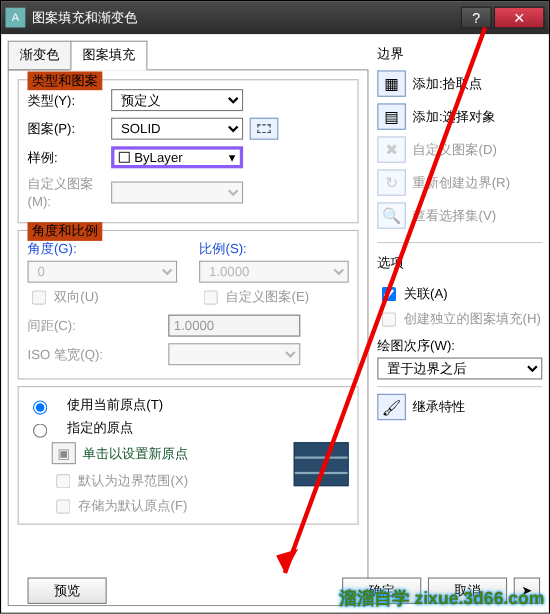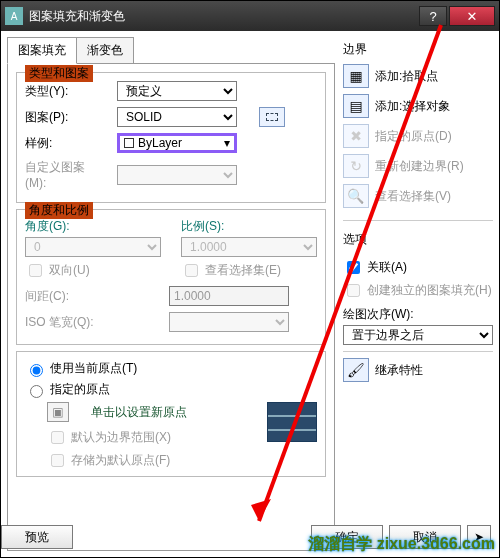--- a/index.html
+++ b/index.html
@@ -13,52 +13,52 @@
 .winbtn.close { background: linear-gradient(#d45,#a23); width: 46px; }
 .content { display: flex; padding: 6px; gap: 8px; height: calc(100% - 30px); }
 .leftcol { flex: 1; display: flex; flex-direction: column; }
 .rightcol { width: 150px; display: flex; flex-direction: column; }
 .tabs { display: flex; }
 .tab { padding: 4px 10px; border: 1px solid #999; background: #f4f4f4; margin-right: -1px; cursor: pointer; }
 .tab.active { background: #fff; border-bottom: 1px solid #fff; position: relative; z-index: 2; }
 .tabbody { border: 1px solid #999; margin-top: -1px; padding: 8px; flex: 1; overflow: hidden; }
 .group { border: 1px solid #bbb; margin-bottom: 6px; padding: 8px 8px 6px; position: relative; }
 .group-title { position: absolute; top: -8px; left: 8px; background: #c2410c; padding: 0 4px; }
-.row { display: flex; align-items: center; margin-bottom: 6px; gap: 22px; }
+.row { display: flex; align-items: center; margin-bottom: 6px; gap: 6px; }
 .row label { width: 70px; }
 .row label.disabled { color: #999; }
 select, input[type=text] { border: 1px solid #7a7a7a; height: 20px; padding: 0 4px; background: #fff; }
 select:disabled, input:disabled { background: #f4f4f4; color: #999; }
 .combo { width: 120px; }
 .swatch-btn { width: 26px; height: 20px; border: 1px solid #7a96c2; background: #eaf2ff; display: flex; align-items: center; justify-content: center; cursor: pointer; }
 .swatch-btn .dots { width: 12px; height: 8px; border: 1px dashed #345; }
 .swatch-sample { width: 120px; height: 20px; border: 3px solid #8b5cf6; display: flex; align-items: center; padding: 4px 4px; gap: 4px; }
 .swatch-sq { width: 10px; height: 10px; border: 1px solid #333; background: #fff; }
 .halfcol { display: flex; gap: 20px; }
 .half { flex: 1; }
 .half label { display: block; margin-bottom: 2px; }
-.half label.dim { color: #0f766e; }
+.half label.dim { color: #1d4ed8; }
 .chk { display: flex; align-items: center; gap: 4px; margin-top: 4px; }
 .chk.dim { color: #999; }
 .origin-icon { width: 50px; height: 40px; background: #2a4a6a; border: 1px solid #1a3a5a; display: inline-block; position: relative; }
 .origin-icon::before, .origin-icon::after { content: ""; position: absolute; background: #8ab; }
 .origin-icon::before { left: 0; right: 0; top: 12px; height: 2px; }
 .origin-icon::after { left: 0; right: 0; top: 26px; height: 2px; }
 .origin-btn { width: 22px; height: 20px; border: 1px solid #999; background: #f4f4f4; display: flex; align-items: center; justify-content: center; color: #888; }
 .right-section-title { font-weight: normal; margin: 4px 0 6px; }
 .right-btn { display: flex; align-items: center; gap: 6px; margin-bottom: 6px; cursor: pointer; }
 .right-btn .ico { width: 26px; height: 24px; border: 1px solid #7a96c2; background: #eaf2ff; display: flex; align-items: center; justify-content: center; font-size: 14px; }
 .right-btn.dim { color: #999; }
 .right-btn.dim .ico { opacity: .5; }
 hr.sep { border: none; border-top: 1px solid #ccc; margin: 6px 0; }
-.footer { position: absolute; bottom: 8px; left: 0; right: 8px; display: flex; justify-content: space-between; }
+.footer { position: absolute; bottom: 8px; left: 24px; right: 8px; display: flex; justify-content: space-between; }
 .btn { min-width: 72px; height: 24px; border: 1px solid #7a7a7a; background: linear-gradient(#fdfdfd,#e4e4e4); cursor: pointer; }
 .footer-right { display: flex; gap: 6px; align-items: center; }
 .expand-btn { width: 24px; height: 24px; border: 1px solid #7a7a7a; background: linear-gradient(#fdfdfd,#e4e4e4); display: flex; align-items: center; justify-content: center; cursor: pointer; }
-.radio-row { display: flex; align-items: center; gap: 4px; margin-bottom: 4px; }
+.radio-row { display: flex; align-items: center; gap: 15px; margin-bottom: 4px; }
 .watermark { position: absolute; right: 4px; bottom: 2px; font-size: 16px; color: #4d7c0f; text-shadow: 0 0 4px #0af, 0 0 2px #06c; font-weight: bold; pointer-events: none; }
 .arrow-overlay { position: absolute; left: 0; top: 0; width: 500px; height: 558px; pointer-events: none; }
 .sub-indent { margin-left: 22px; }
 </style>
 </head>
 <body>
 
 <div class="window">
 
   <div class="titlebar">
@@ -66,22 +66,22 @@
     <div class="titlebar-title">图案填充和渐变色</div>
     <div class="winbtns">
       <div class="winbtn">?</div>
       <div class="winbtn close">✕</div>
     </div>
   </div>
 
   <div class="content">
     <div class="leftcol">
       <div class="tabs">
+        <div class="tab">渐变色</div>
         <div class="tab active">图案填充</div>
-        <div class="tab">渐变色</div>
       </div>
       <div class="tabbody">
 
         <div class="group">
           <span class="group-title">类型和图案</span>
           <div class="row">
             <label>类型(Y):</label>
             <select class="combo"><option>预定义</option></select>
           </div>
           <div class="row">
@@ -114,21 +114,21 @@
               <div class="chk dim">
                   <input type="checkbox" disabled="" style="">
                   <span>双向(U)</span>
                 </div>
             </div>
             <div class="half">
               <label class="dim">比例(S):</label>
               <select disabled="" style="width:100%"><option>1.0000</option></select>
               <div class="chk dim">
                   <input type="checkbox" disabled="" style="">
-                  <span>查看选择集(E)</span>
+                  <span>自定义图案(E)</span>
                 </div>
             </div>
           </div>
           <div class="row" style="margin-top:6px">
             <label class="disabled">间距(C):</label>
             <input type="text" disabled="" style="width: 120px; margin-left: 52px;" value="1.0000">
           </div>
           <div class="row">
             <label class="disabled">ISO 笔宽(Q):</label>
             <select disabled="" style="width:120px;margin-left:52px"><option></option></select>
@@ -171,21 +171,21 @@
       <div class="right-btn">
           <div class="ico">▦</div>
           <span>添加:拾取点</span>
         </div>
       <div class="right-btn">
           <div class="ico">▤</div>
           <span>添加:选择对象</span>
         </div>
       <div class="right-btn dim">
           <div class="ico">✖</div>
-          <span>指定的原点(D)</span>
+          <span>自定义图案(D)</span>
         </div>
       <div class="right-btn dim">
           <div class="ico">↻</div>
           <span>重新创建边界(R)</span>
         </div>
       <div class="right-btn dim">
           <div class="ico">🔍</div>
           <span>查看选择集(V)</span>
         </div>
 

